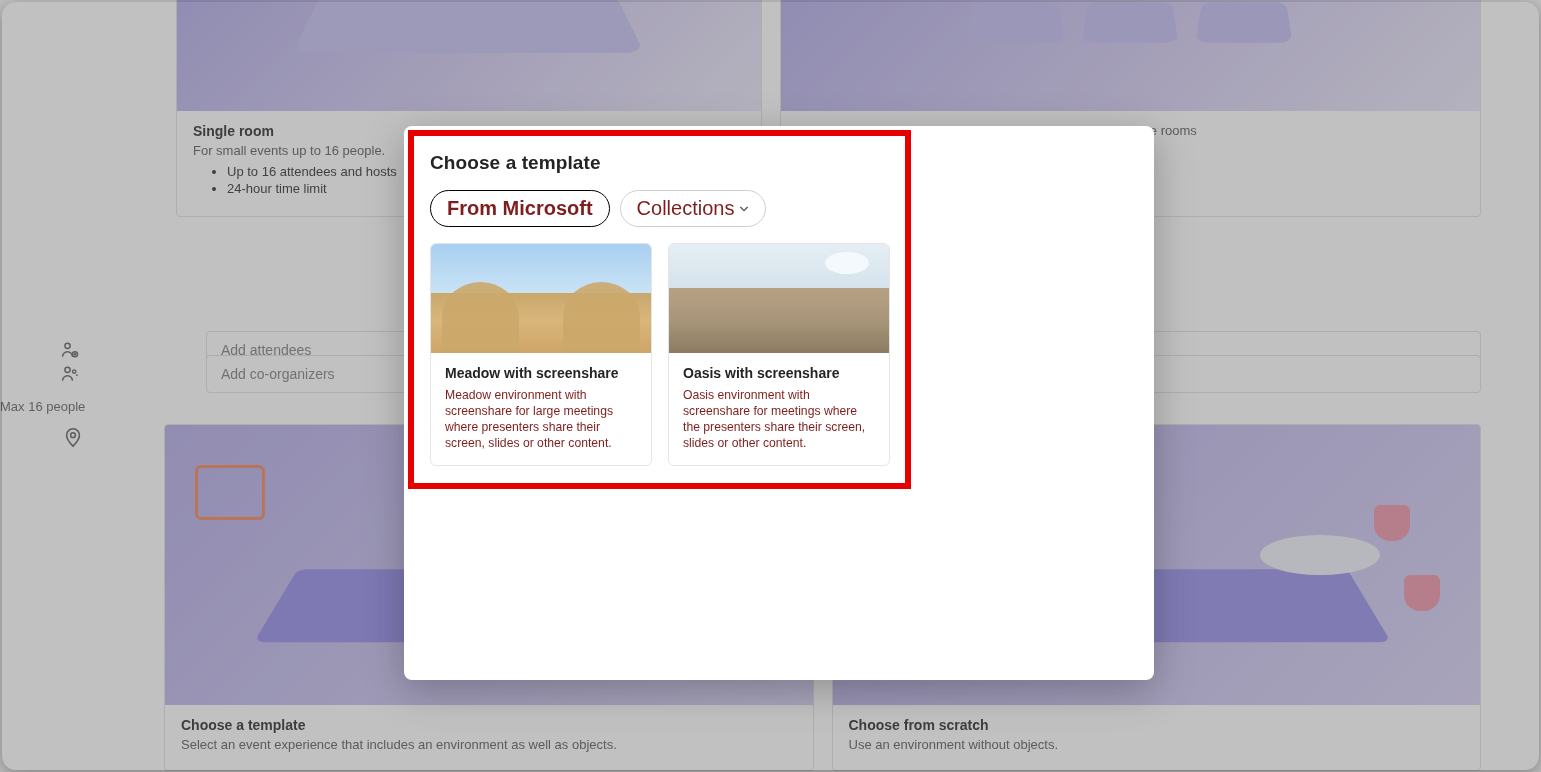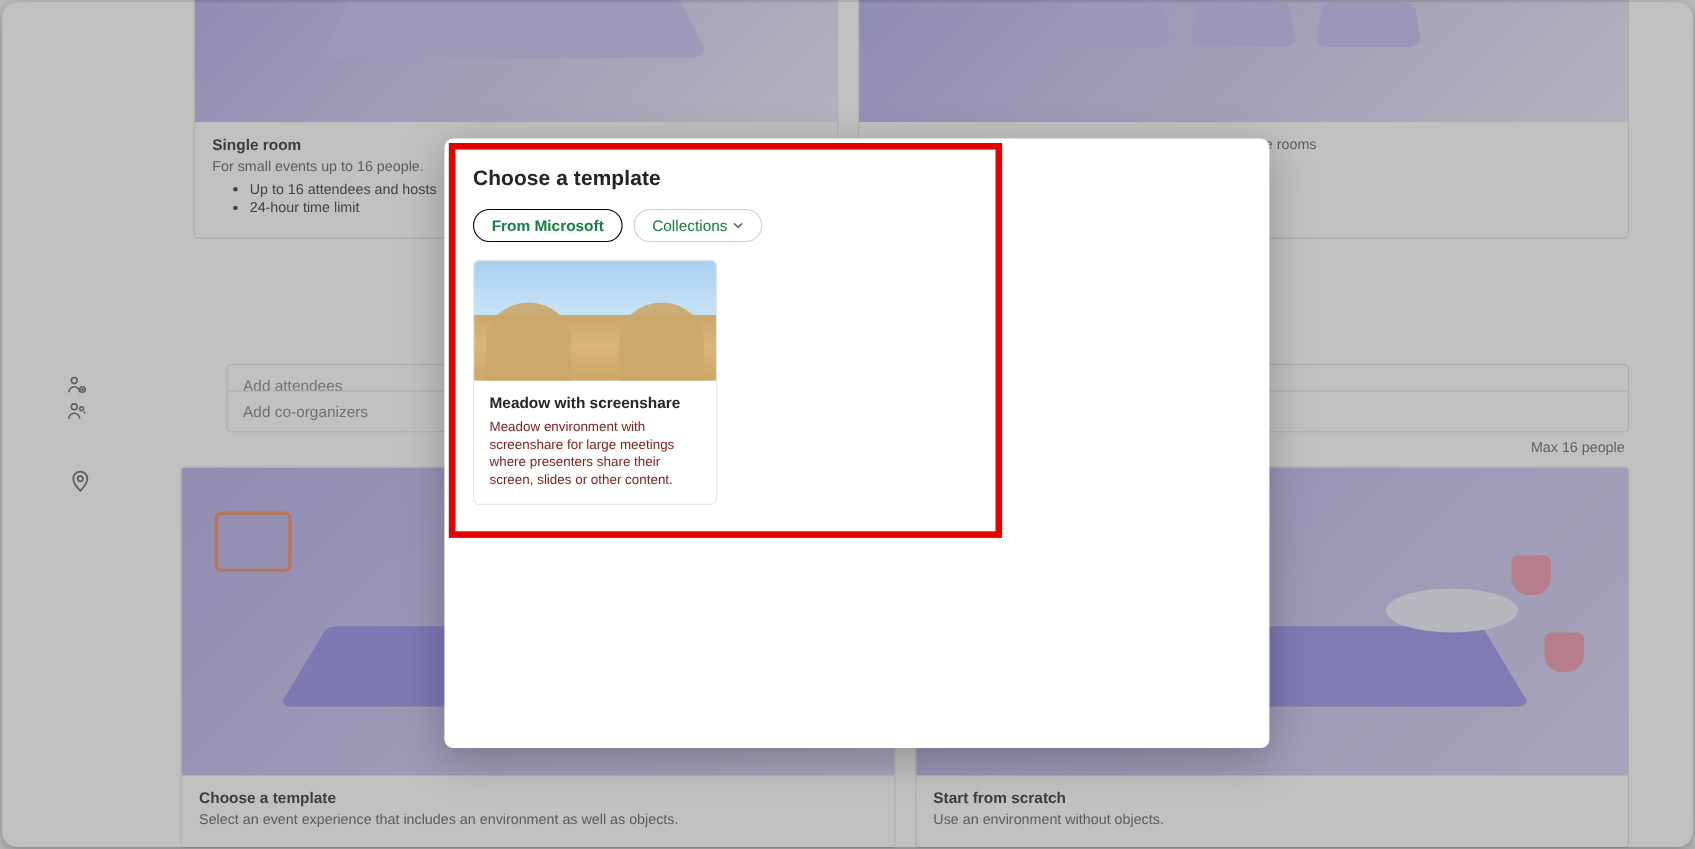--- a/index.html
+++ b/index.html
@@ -18,21 +18,21 @@
   }
   .bg-card-body { padding: 12px 16px 18px; }
   .bg-card-title { font-weight: 600; font-size: 14px; color: #242424; margin-bottom: 4px; }
   .bg-card-sub { font-size: 13px; color: #565656; }
   ul.bg-bullets { list-style: disc; margin: 6px 0 0 34px; color: #292929; font-size: 13px; }
   ul.bg-bullets li { margin: 2px 0; }
 
   .bg-field-row { display: flex; align-items: center; gap: 22px; padding: 6px 60px; }
   .bg-icon { width: 20px; height: 20px; color: #595959; display: inline-flex; }
   .bg-field { flex: 1; border: 1px solid #e1dfdd; border-radius: 4px; padding: 10px 14px; color: #7a7a7a; font-size: 14px; background: #fff; }
-  .bg-note { text-align: right; color: #5e5e5e; font-size: 13px; padding: 0 64px 6px 0; }
+  .bg-note { color: #5e5e5e; font-size: 13px; padding: 0 64px 6px 0; }
   .bg-pin { width: 22px; height: 22px; color: #595959; display: inline-flex; margin-left: 62px; margin-top: 6px; align-self: flex-start;}
   .bg-lower-card { flex:1; border: 1px solid #e1dfdd; border-radius: 4px; overflow: hidden; background:#fff; }
   .bg-lower-img { height: 280px; background: linear-gradient(135deg,#b0a8e6 0%,#d6cff4 100%); position:relative; display:flex;align-items:flex-end;justify-content:center;}
   .platform { width: 65%; height: 45%; background:#8f85e8; border-radius:10px; transform: perspective(500px) rotateX(55deg); margin-bottom:40px;}
 
   
   .scrim { position: absolute; inset: 0; background: rgba(100,100,100,0.40); z-index: 5; }
 
   
   .modal {
@@ -41,21 +41,21 @@
     width: 750px; height: 554px;
     background: #fff;
     border-radius: 8px;
     box-shadow: 0 10px 40px rgba(0,0,0,0.25);
     z-index: 10;
     padding: 26px 26px 18px;
     display: flex; flex-direction: column;
   }
   .modal-title { font-size: 19px; font-weight: 600; color: #242424; margin-bottom: 16px; letter-spacing: 0.1px;}
   .pill-row { display: flex; gap: 10px; margin-bottom: 16px; }
-  .pill { border: 1px solid #cfcfcf; border-radius: 999px; padding: 6px 16px; font-size: 14px; color: #15803d; background: #fff; cursor: pointer; display:inline-flex; align-items:center; gap:5px;}
+  .pill { border: 1px solid #cfcfcf; border-radius: 999px; padding: 6px 16px; font-size: 20px; color: #7f1d1d; background: #fff; cursor: pointer; display:inline-flex; align-items:center; gap:5px;}
   .pill.selected { border: 1.6px solid #000; font-weight: 600; }
   .chev { width: 10px; height: 10px; }
 
   .template-grid { display: flex; gap: 16px; align-items: flex-end; }
   .template-card { width: 222px; border: 1px solid #e5e5e5; border-radius: 6px; overflow: hidden; background: #fff; cursor: pointer;}
   .template-img { height: 108.5px; position: relative; }
   .meadow {
     background: linear-gradient(to bottom,#a8cff0 0%,#c9e3f6 45%,#c9a76d 45%,#d9b67a 70%,#cfa569 100%);
   }
   .oasis {
@@ -170,21 +170,21 @@
           </div>
         </div>
         <div class="bg-lower-card">
           <div class="bg-lower-img">
             <div class="platform" style="background:#938ae8;"></div>
             <div style="position:absolute;right:70px;top:80px;width:36px;height:36px;background:#ed8fa6;border-radius:6px 6px 16px 16px;"></div>
             <div style="position:absolute;right:40px;top:150px;width:36px;height:36px;background:#ed8fa6;border-radius:6px 6px 16px 16px;"></div>
             <div style="position:absolute;right:100px;top:110px;width:120px;height:40px;background:#eef0fb;border-radius:50%;"></div>
           </div>
           <div class="bg-card-body">
-            <div class="bg-card-title">Start from scratch</div>
+            <div class="bg-card-title">Choose from scratch</div>
             <div class="bg-card-sub">Use an environment without objects.</div>
           </div>
         </div>
       </div>
     </div>
 
   </div>
 
   <div class="scrim"></div>
 
@@ -208,19 +208,28 @@
         <div class="template-img meadow">
           <div class="arch"></div>
             <div class="arch r"></div>
         </div>
         <div class="template-body">
           <div class="template-title">Meadow with screenshare</div>
           <div class="template-desc">Meadow environment with screenshare for large meetings where presenters share their screen, slides or other content.</div>
         </div>
       </div>
 
+      <div class="template-card">
+        <div class="template-img oasis">
+          <div class="skylight"></div>
+        </div>
+        <div class="template-body">
+          <div class="template-title">Oasis with screenshare</div>
+          <div class="template-desc">Oasis environment with screenshare for meetings where the presenters share their screen, slides or other content.</div>
+        </div>
+      </div>
     </div>
 
   </div>
 
   <div class="highlight-box"></div>
   <div class="frame-shadow"></div>
 </div>
 
 </body></html>

